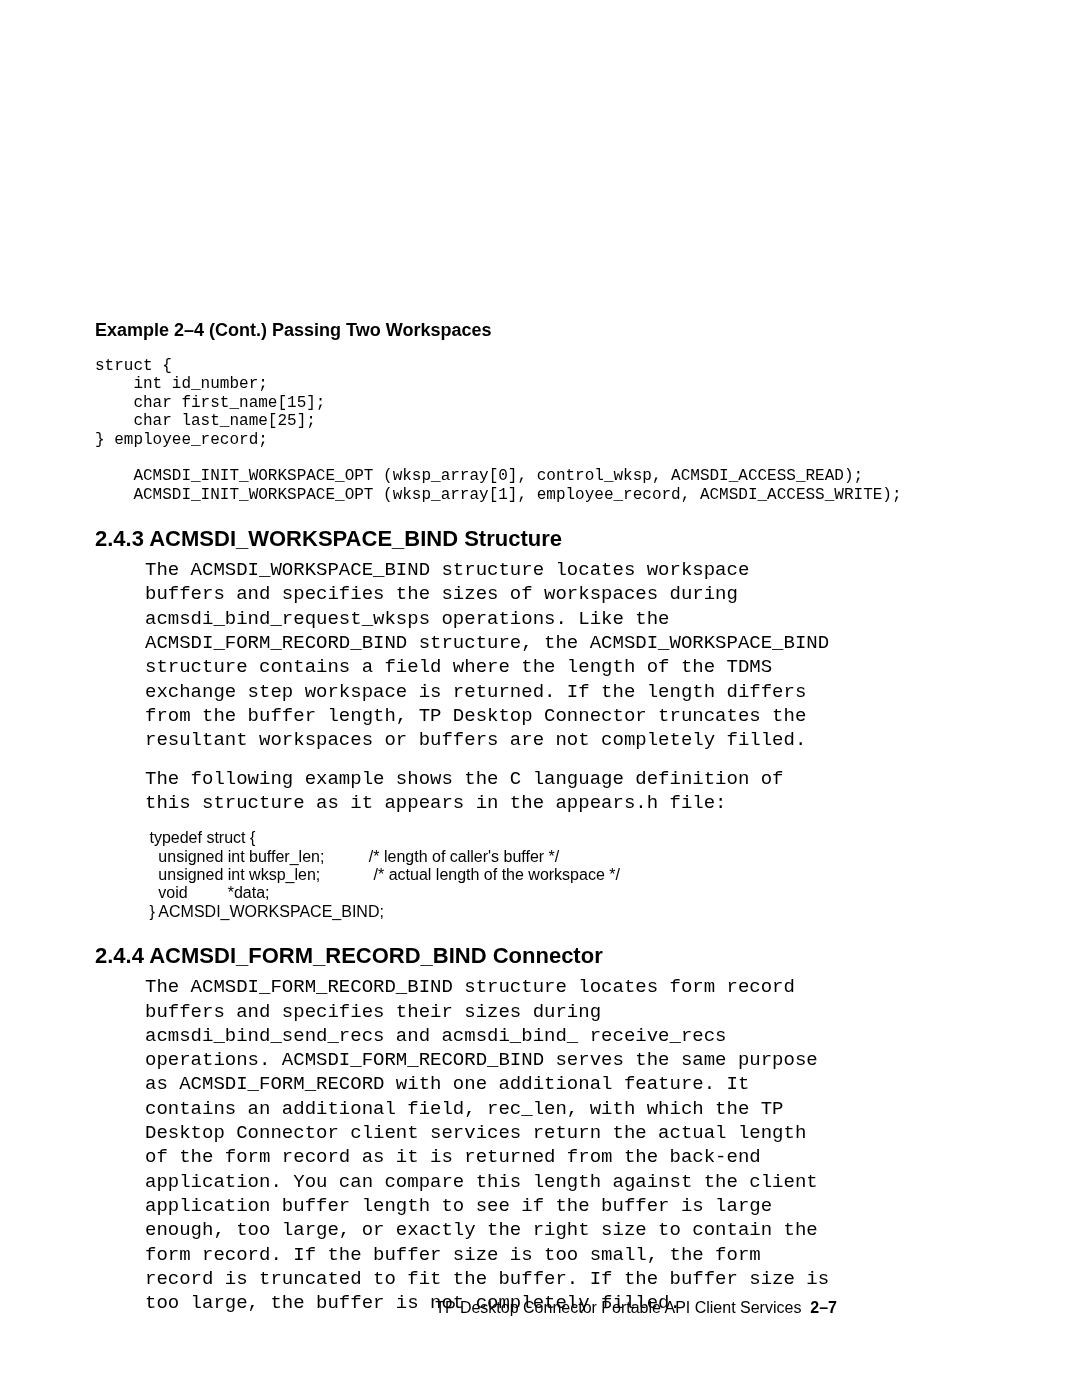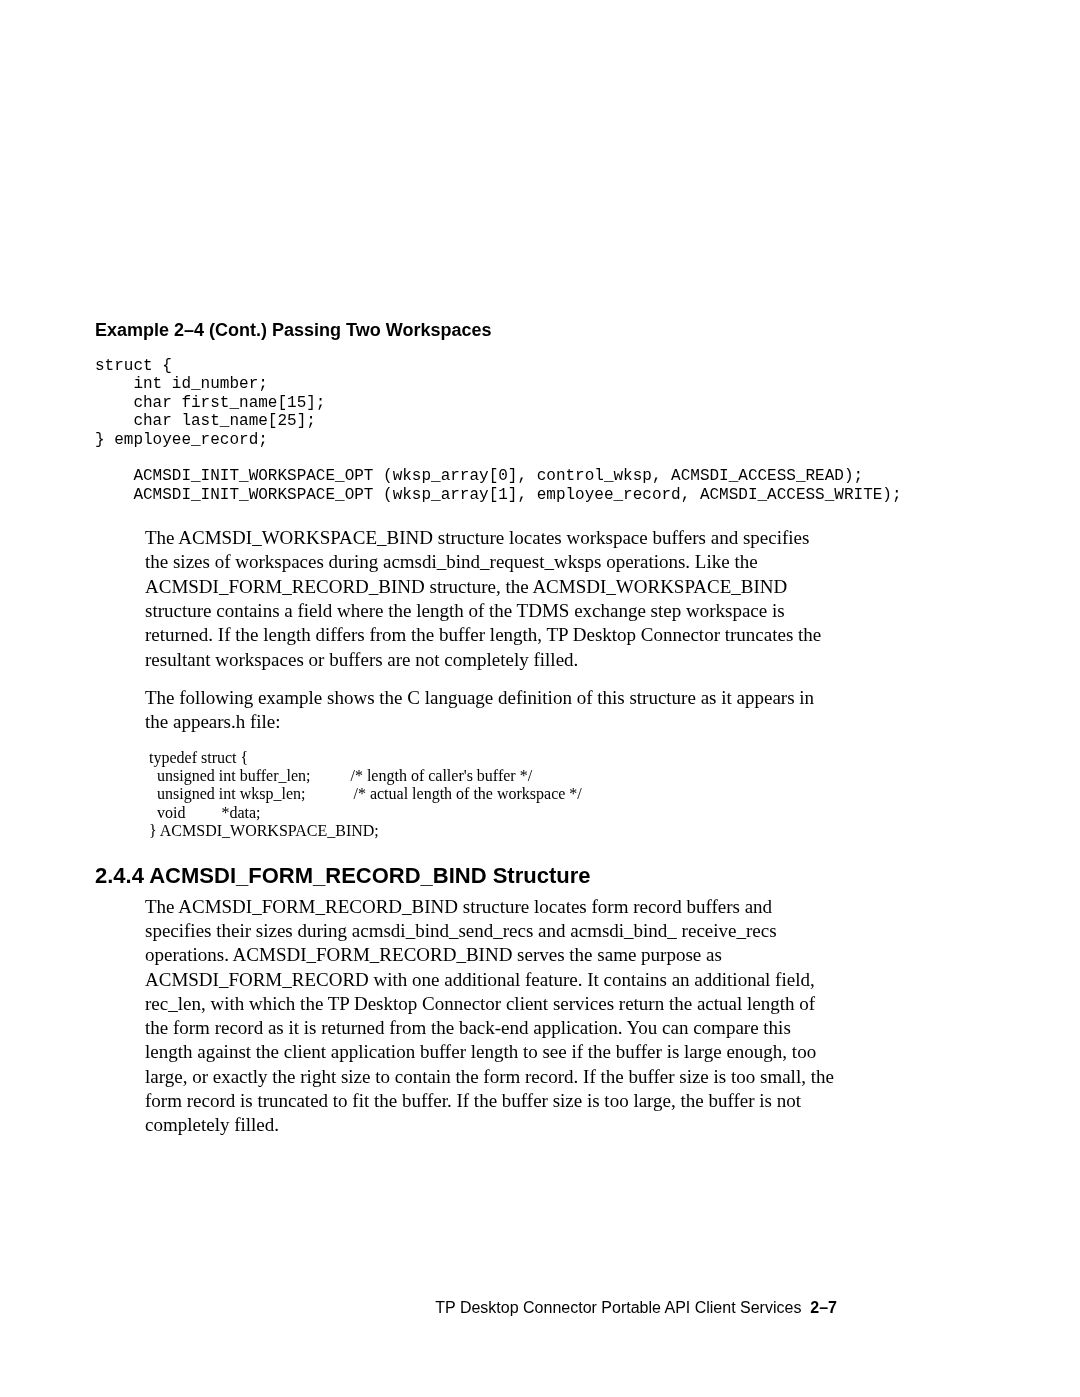--- a/index.html
+++ b/index.html
@@ -32,25 +32,25 @@
   .section-heading {
     font-family: Arial, Helvetica, sans-serif;
     font-weight: bold;
     font-size: 22px;
     margin: 18px 0 6px 0;
   }
   .body-text {
     margin: 0 0 14px 50px;
     font-size: 19px;
     line-height: 1.28;
-    font-family: Liberation Serif, serif;
+    font-family: Liberation Mono, monospace;
     text-align: left;
   }
   .code-indent {
-    font-family: Liberation Serif, serif;
+    font-family: Liberation Sans, sans-serif;
     font-size: 16px;
     line-height: 1.15;
     white-space: pre;
     margin: 10px 0 22px 50px;
   }
   .footer {
     position: absolute;
     bottom: 80px;
     right: 135px;
     font-family: Arial, Helvetica, sans-serif;
@@ -69,32 +69,33 @@
 
   <div class="code">struct {
     int id_number;
     char first_name[15];
     char last_name[25];
 } employee_record;
 
     ACMSDI_INIT_WORKSPACE_OPT (wksp_array[0], control_wksp, ACMSDI_ACCESS_READ);
     ACMSDI_INIT_WORKSPACE_OPT (wksp_array[1], employee_record, ACMSDI_ACCESS_WRITE);</div>
 
+  <div class="section-heading">2.4.3  ACMSDI_WORKSPACE_BIND Structure</div>
 
   <p class="body-text">The ACMSDI_WORKSPACE_BIND structure locates workspace buffers and specifies the sizes of workspaces during acmsdi_bind_request_wksps operations. Like the ACMSDI_FORM_RECORD_BIND structure, the ACMSDI_WORKSPACE_BIND structure contains a field where the length of the TDMS exchange step workspace is returned. If the length differs from the buffer length, TP Desktop Connector truncates the resultant workspaces or buffers are not completely filled.</p>
 
   <p class="body-text">The following example shows the C language definition of this structure as it appears in the appears.h file:</p>
 
   <div class="code-indent"> typedef struct {
    unsigned int buffer_len;          /* length of caller's buffer */
    unsigned int wksp_len;            /* actual length of the workspace */
    void         *data;
  } ACMSDI_WORKSPACE_BIND;</div>
 
-  <div class="section-heading">2.4.4  ACMSDI_FORM_RECORD_BIND Structure</div>
+  <div class="section-heading">2.4.4  ACMSDI_FORM_RECORD_BIND Connector</div>
 
   <p class="body-text">The ACMSDI_FORM_RECORD_BIND structure locates form record buffers and specifies their sizes during acmsdi_bind_send_recs and acmsdi_bind_ receive_recs operations. ACMSDI_FORM_RECORD_BIND serves the same purpose as ACMSDI_FORM_RECORD with one additional feature. It contains an additional field, rec_len, with which the TP Desktop Connector client services return the actual length of the form record as it is returned from the back-end application. You can compare this length against the client application buffer length to see if the buffer is large enough, too large, or exactly the right size to contain the form record. If the buffer size is too small, the form record is truncated to fit the buffer. If the buffer size is too large, the buffer is not completely filled.</p>
 
   <div class="footer">
     <span>TP Desktop Connector Portable API Client Services</span>&nbsp;&nbsp;<span class="pageno">2–7</span>
   </div>
 
 </div>
 
 </body></html>

